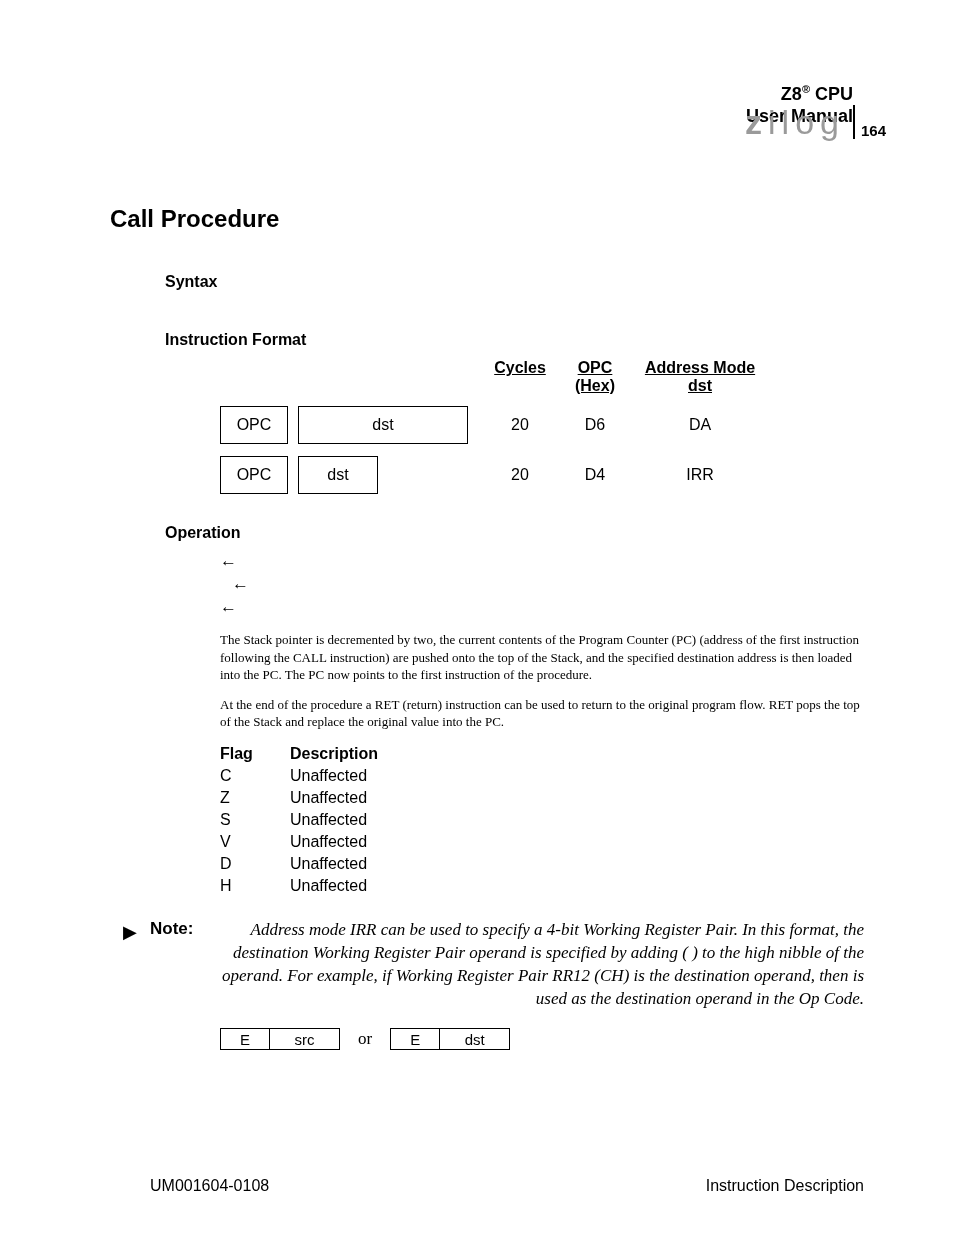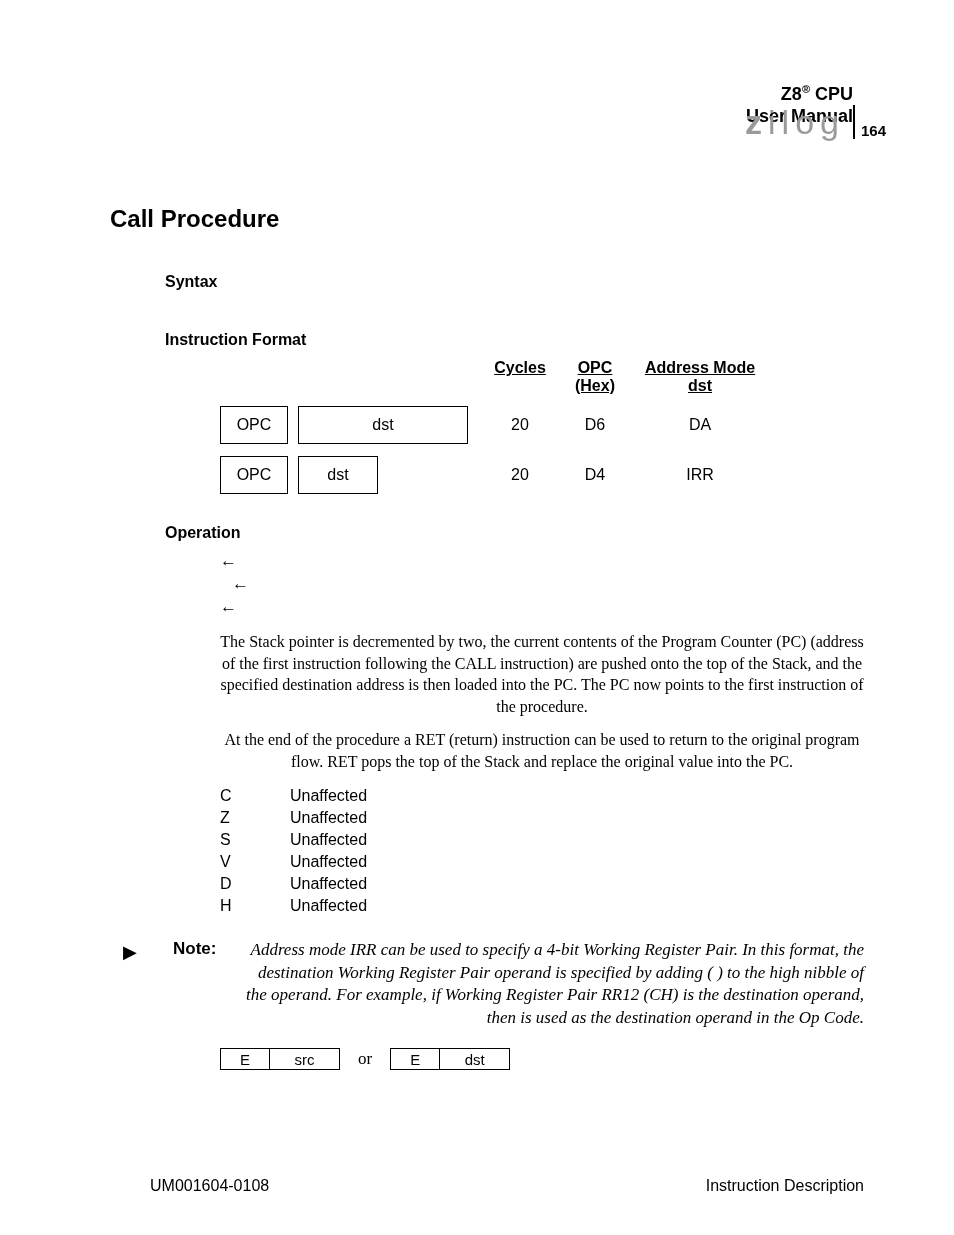--- a/index.html
+++ b/index.html
@@ -20,21 +20,21 @@
   .col-cyc{width:80px;}
   .col-opc{width:70px;}
   .col-adm{width:140px;}
   .if-row{display:flex;align-items:center;margin-top:12px;}
   .box{border:1px solid #000;height:38px;display:flex;align-items:center;justify-content:center;box-sizing:border-box;}
   .box.opc{width:68px;}
   .box.dst-wide{width:170px;margin-left:10px;}
   .box.dst-narrow{width:80px;margin-left:10px;}
   .op-lines{margin-left:110px;margin-top:8px;font-size:17px;line-height:1.35;}
   .arrow{display:inline-block;width:16px;}
-  .para{margin-left:110px;margin-right:0;font-size:16px;line-height:1.35;margin-top:12px;text-align:center;}
+  .para{margin-left:110px;margin-right:0;font-size:13px;line-height:1.35;margin-top:12px;}
   .flag-tbl{margin-left:110px;margin-top:14px;font-family:Arial,Helvetica,sans-serif;font-size:16px;}
   .fl-h{display:flex;font-weight:bold;}
   .fl-r{display:flex;margin-top:4px;}
   .fl-c1{width:70px;}
   .fl-c2{width:200px;}
   .note-row{display:flex;margin-top:24px;}
   .note-ico{width:40px;font-size:18px;padding-top:2px;text-align:center;}
   .note-lbl{font-family:Arial,Helvetica,sans-serif;font-weight:bold;font-size:17px;width:55px;}
   .note-txt{font-style:italic;font-size:17px;line-height:1.35;flex:1;text-align:right;}
   .es-row{margin-left:110px;margin-top:18px;display:flex;align-items:center;font-family:Arial,Helvetica,sans-serif;font-size:15px;}
@@ -101,20 +101,24 @@
   <div class="op-lines">
     <div><span class="arrow">←</span></div>
     <div style="padding-left:12px;"><span class="arrow">←</span></div>
     <div><span class="arrow">←</span></div>
   </div>
 
   <div class="para">The Stack pointer is decremented by two, the current contents of the Program Counter (PC) (address of the first instruction following the CALL instruction) are pushed onto the top of the Stack, and the specified destination address is then loaded into the PC. The PC now points to the first instruction of the procedure.</div>
   <div class="para">At the end of the procedure a RET (return) instruction can be used to return to the original program flow. RET pops the top of the Stack and replace the original value into the PC.</div>
 
   <div class="flag-tbl">
+    <div class="fl-h">
+      <div class="fl-c1">Flag</div>
+      <div class="fl-c2">Description</div>
+    </div>
     <div class="fl-r">
         <div class="fl-c1">C</div>
         <div class="fl-c2">Unaffected</div>
       </div>
     <div class="fl-r">
         <div class="fl-c1">Z</div>
         <div class="fl-c2">Unaffected</div>
       </div>
     <div class="fl-r">
         <div class="fl-c1">S</div>
@@ -129,21 +133,21 @@
         <div class="fl-c2">Unaffected</div>
       </div>
     <div class="fl-r">
         <div class="fl-c1">H</div>
         <div class="fl-c2">Unaffected</div>
       </div>
   </div>
 
   <div class="note-row">
     <div class="note-ico">▶</div>
-    <div style="margin-left:23px;flex:1;display:flex;gap:6px;">
+    <div style="margin-left:0;flex:1;display:flex;gap:6px;">
       <div class="note-lbl">Note:</div>
       <div class="note-txt">Address mode IRR can be used to specify a 4-bit Working Register Pair. In this format, the destination Working Register Pair operand is specified by adding          (    ) to the high nibble of the operand. For example, if Working Register Pair RR12 (CH) is the destination operand, then        is used as the destination operand in the Op Code.</div>
     </div>
   </div>
 
   <div class="es-row">
     <div class="sbox e">E</div>
     <div class="sbox s">src</div>
     <div class="or">or</div>
     <div class="sbox e">E</div>

